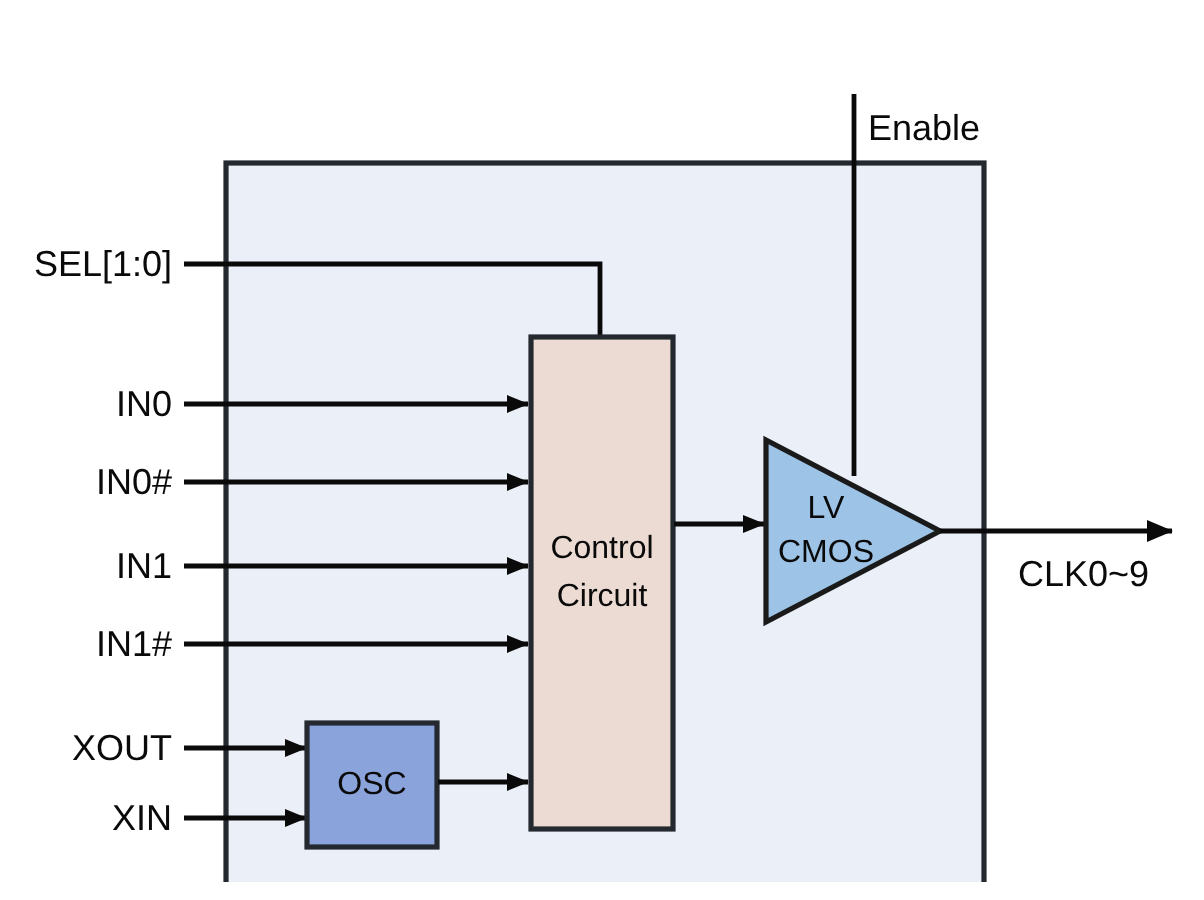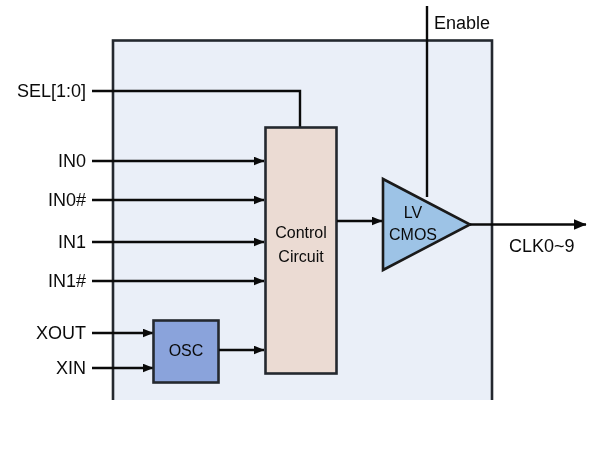--- a/index.html
+++ b/index.html
@@ -7,20 +7,21 @@
     padding: 0;
     background: #ffffff;
   }
   #stage {
     position: relative;
     width: 602px;
     height: 400px;
     background: #ffffff;
     overflow: hidden;
     font-family: "Liberation Sans", sans-serif;
+    margin-top: 41px;
   }
   #diagram-svg {
     position: absolute;
     left: 0;
     top: 0;
     width: 602px;
     height: 450px;
   }
   .dgm-label {
     font-family: "Liberation Sans", sans-serif;

